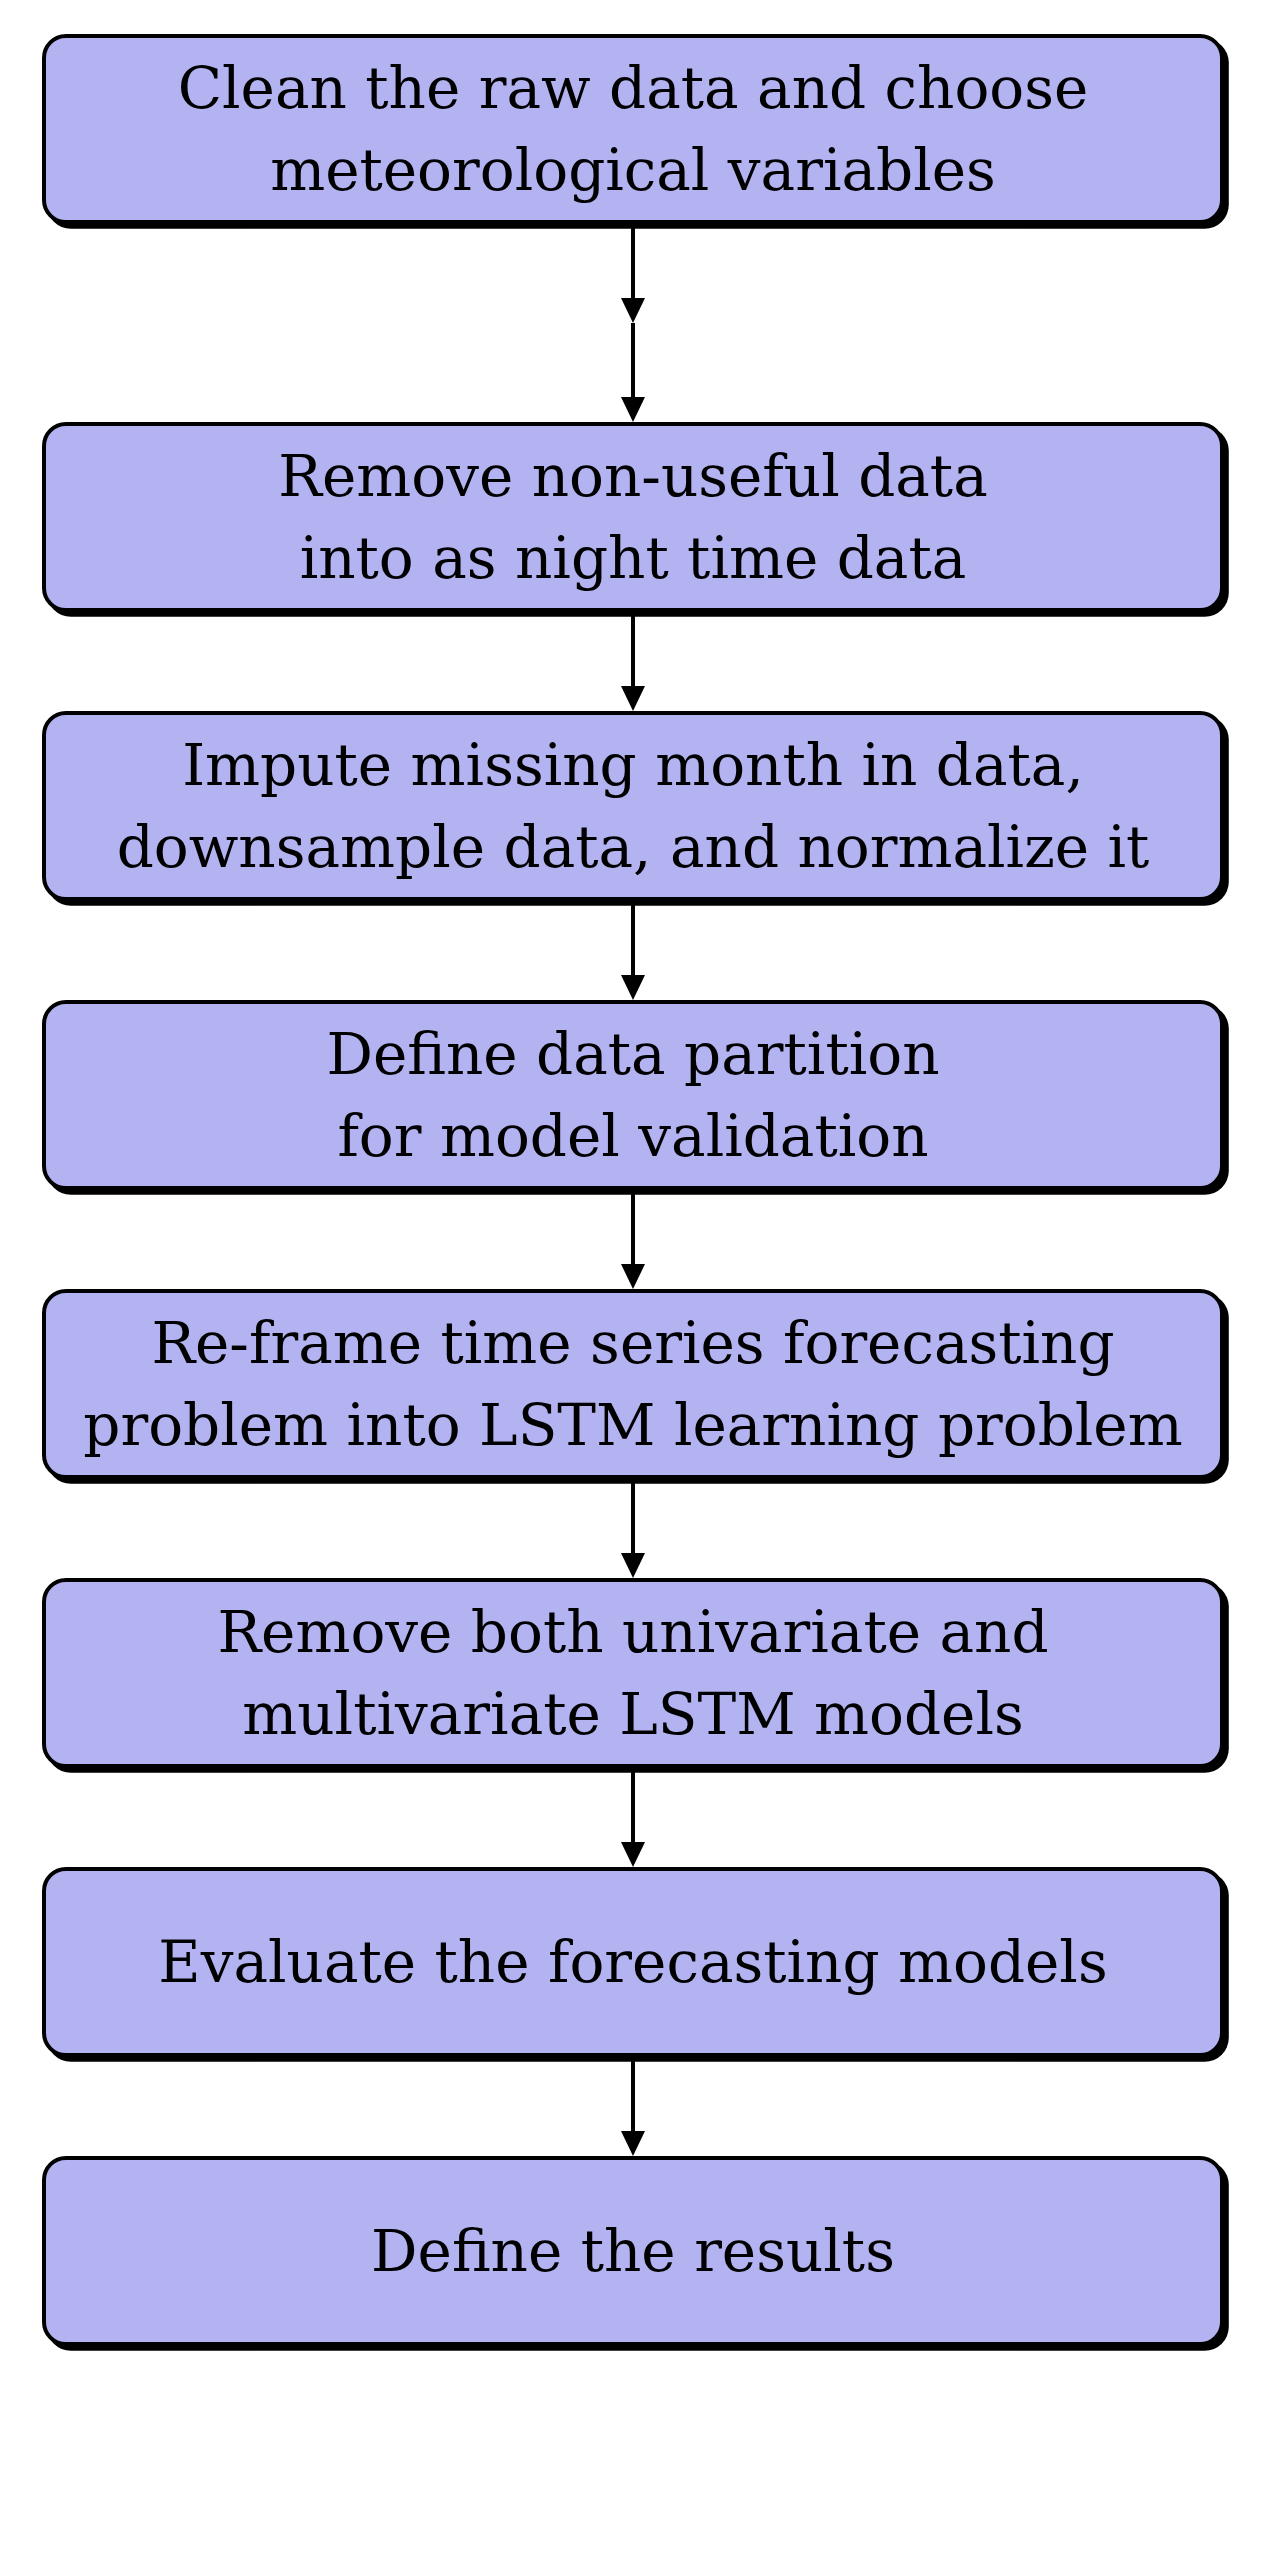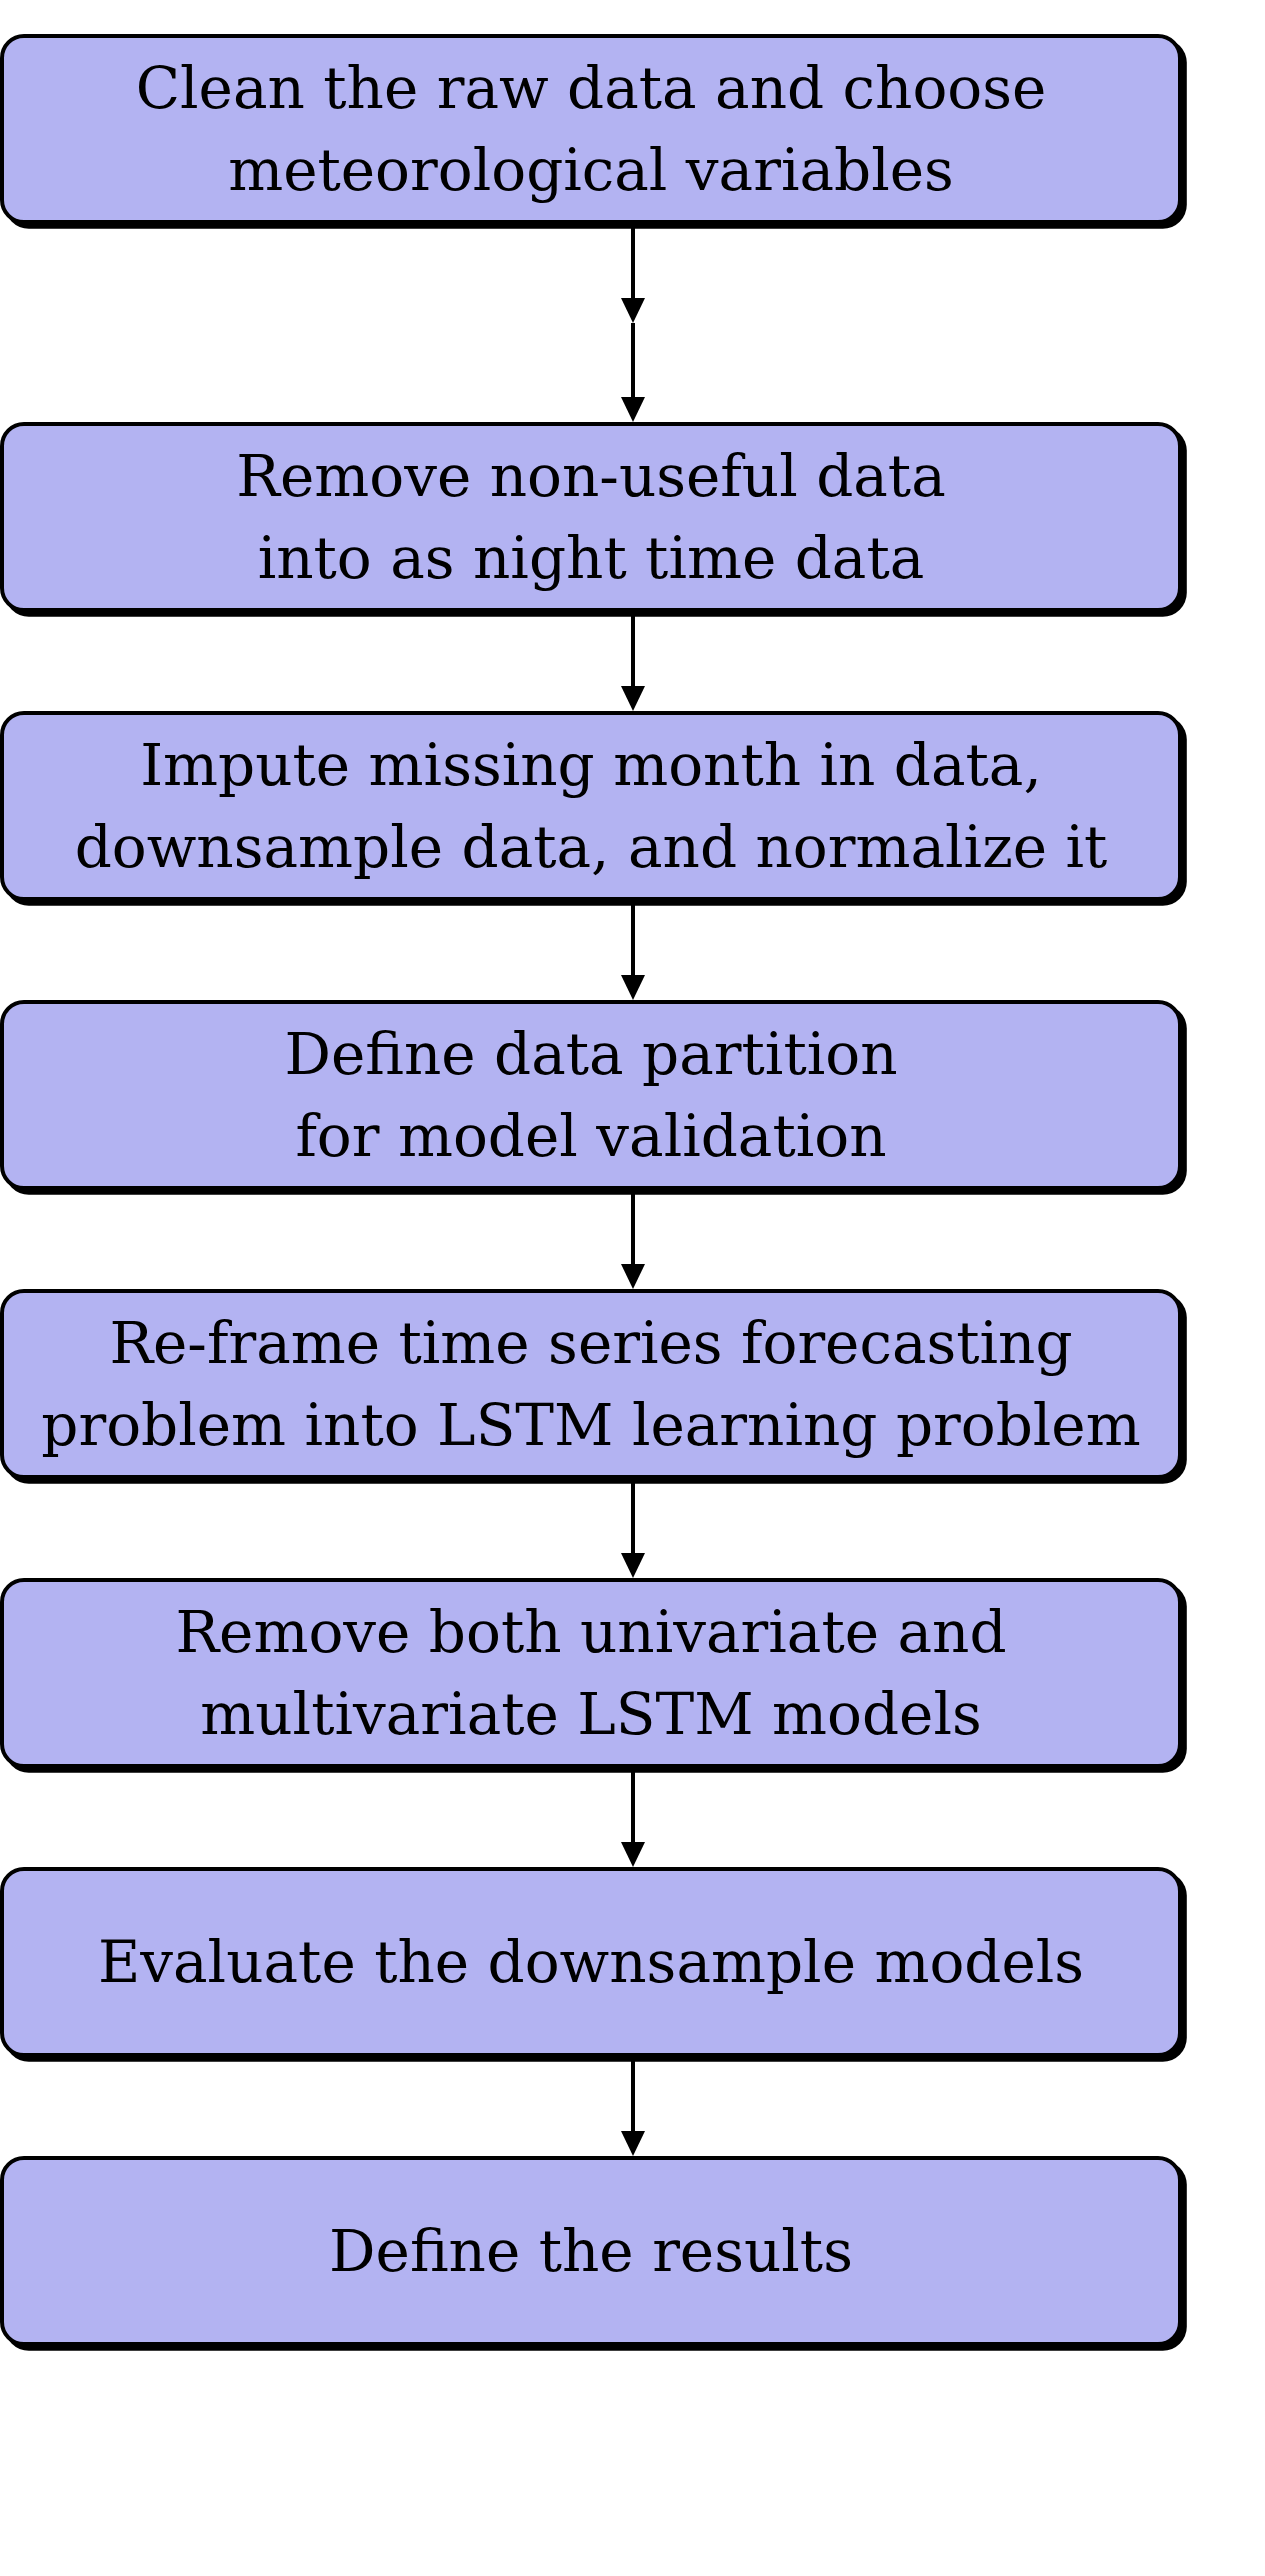--- a/index.html
+++ b/index.html
@@ -9,20 +9,21 @@
   }
   .diagram {
     position: relative;
     width: 1266px;
     height: 2576px;
     background: #ffffff;
     box-sizing: border-box;
     padding-top: 34px;
     display: flex;
     flex-direction: column;
+    align-items: center;
     font-family: "DejaVu Serif", "Liberation Serif", serif;
   }
   .node {
     box-sizing: border-box;
     width: 1182px;
     height: 190px;
     background: #b3b3f2;
     border: 4px solid #000000;
     border-radius: 24px;
     box-shadow: 4.8px 4.8px 0 0 #000000;
@@ -125,21 +126,21 @@
     <div class="label">Remove both univariate and
 multivariate LSTM models</div>
   </div>
 
   <div class="arrow">
     <div class="arrow-line"></div>
     <div class="arrow-head"></div>
   </div>
 
   <div class="node">
-    <div class="label">Evaluate the downsample models</div>
+    <div class="label">Evaluate the forecasting models</div>
   </div>
 
   <div class="arrow">
     <div class="arrow-line"></div>
     <div class="arrow-head"></div>
   </div>
 
   <div class="node">
     <div class="label">Define the results</div>
   </div>

